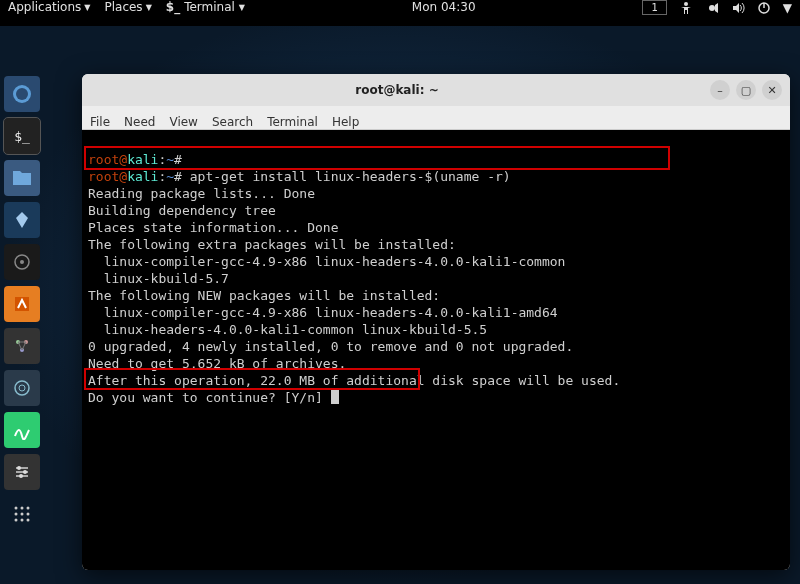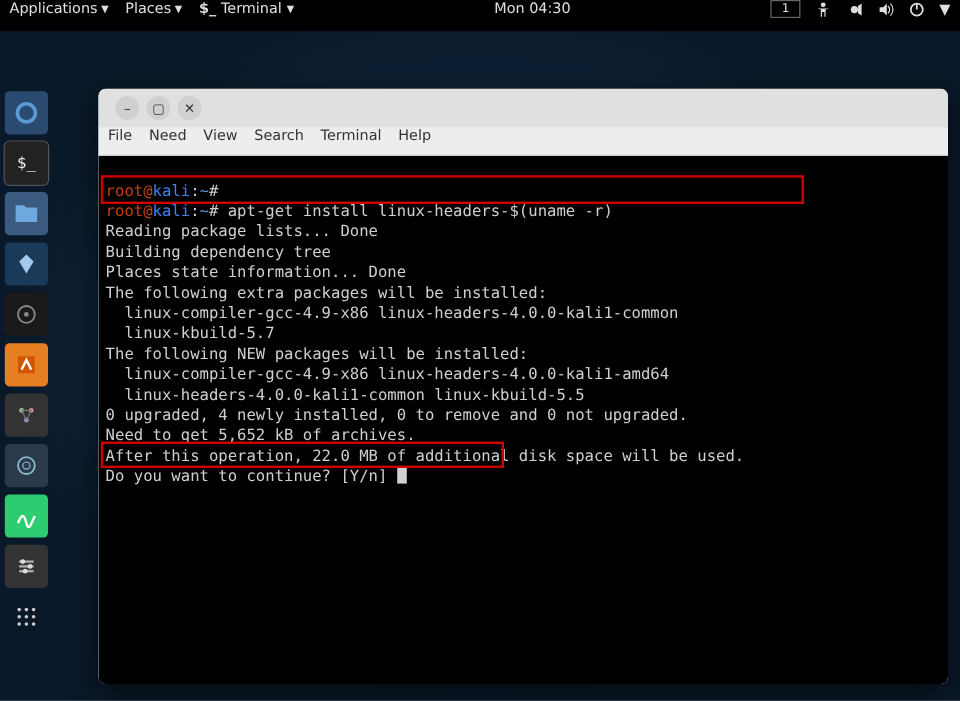--- a/index.html
+++ b/index.html
@@ -74,41 +74,41 @@
   .titlebar .win-btn {
     width: 20px; height: 20px; border-radius: 50%;
     background: #d0d0d0; margin-left: 6px;
     display:flex;align-items:center;justify-content:center;
     font-size:11px; color:#333;
     cursor:pointer;
   }
   .menubar {
     height: 24px;
     background: #ededed;
-    display: flex; align-items: flex-start;
+    display: flex; align-items: flex-end;
     padding: 0 8px;
     gap: 14px;
     font-size: 12px;
     color: #333;
     border-bottom: 1px solid #ccc;
   }
   .menubar span { cursor: pointer; }
   .terminal {
     background: #000;
     color: #cfcfcf;
     font-family: "DejaVu Sans Mono","Courier New",monospace;
     font-size: 13px;
     line-height: 17px;
     padding: 4px 6px;
     min-height: 440px;
     white-space: pre;
     position: relative;
   }
   .terminal .prompt-user { color: #c2410c; }
-  .terminal .prompt-host { color: #3b82f6; }
+  .terminal .prompt-host { color: #5eead4; }
   .terminal .prompt-path { color: #5d8fd6; }
   .terminal .cursor {
     display:inline-block; width:8px; height:14px;
     background:#cfcfcf; vertical-align: -2px;
   }
   .highlight-box {
     position: absolute;
     border: 2px solid #d00000;
     pointer-events: none;
   }
@@ -238,20 +238,21 @@
           <circle cx="4" cy="16" r="1.5"></circle>
           <circle cx="10" cy="16" r="1.5"></circle>
           <circle cx="16" cy="16" r="1.5"></circle>
         </g>
       </svg>
   </div>
 </div>
 
 <div class="window">
   <div class="titlebar">
+    <span class="title">root@kali: ~</span>
     <span class="win-btn">–</span>
     <span class="win-btn">▢</span>
     <span class="win-btn">✕</span>
   </div>
   <div class="menubar">
     <span>File</span>
     <span>Need</span>
     <span>View</span>
     <span>Search</span>
     <span>Terminal</span>

